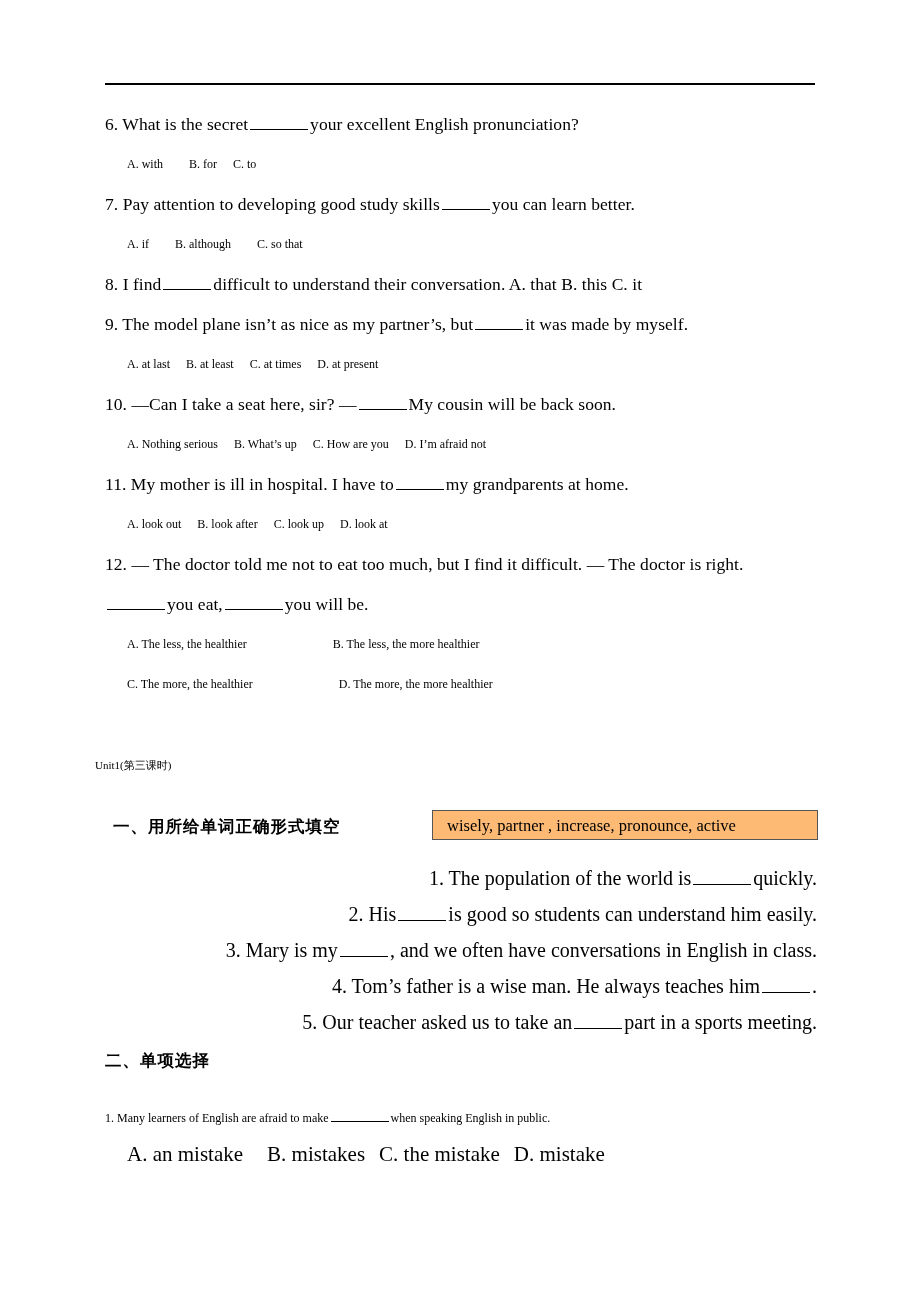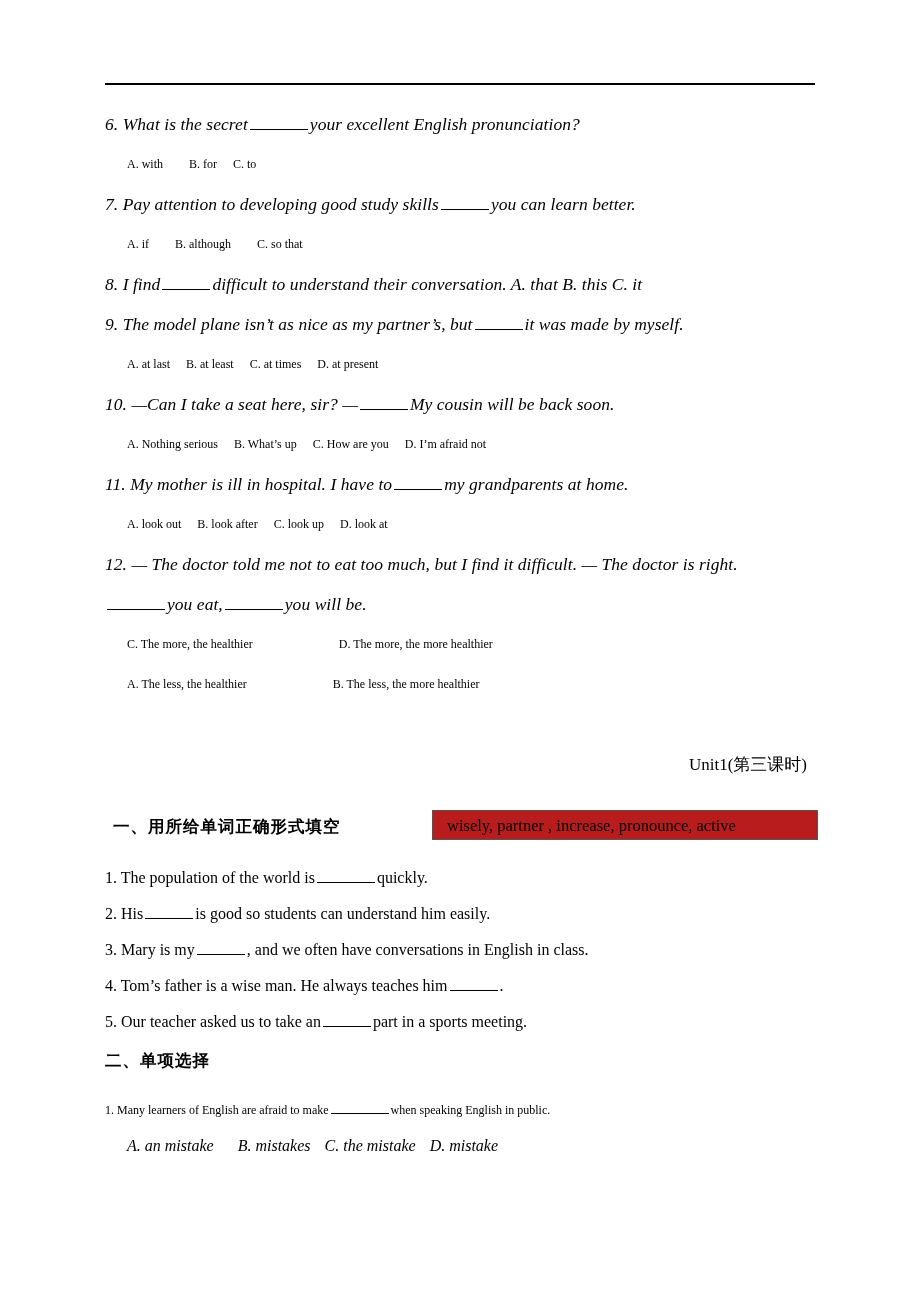--- a/index.html
+++ b/index.html
@@ -33,21 +33,20 @@
     position: absolute;
     left: 105px;
     top: 104px;
     width: 712px;
   }
   .q {
     font-size: 17.5px;
     line-height: 40px;
     white-space: nowrap;
     letter-spacing: 0.05px;
-    font-style: italic;
   }
   .opts {
     font-size: 12px;
     line-height: 40px;
     padding-left: 22px;
     white-space: nowrap;
   }
   .opts .sp  { display:inline-block; width: 16px; }
   .opts .sp2 { display:inline-block; width: 26px; }
   .opts .spw { display:inline-block; width: 86px; }
@@ -58,22 +57,22 @@
     height: 0.95em;
     margin: 0 2px;
   }
   .b-lg { width: 58px; }
   .b-md { width: 48px; }
   .gap-sm { height: 14px; }
   .gap-md { height: 30px; }
   .gap-lg { height: 46px; }
 
   .unit-title {
-    text-align: right;
-    font-size: 17px;
+    text-align: left;
+    font-size: 11px;
     line-height: 30px;
     width: 712px;
     margin-left: -10px;
   }
   .cn {
     font-family: "DejaVu Sans", "Liberation Sans", sans-serif;
     font-size: 16.5px;
     font-weight: 600;
     letter-spacing: 1px;
   }
@@ -87,49 +86,49 @@
     top: 6px;
   }
   .wordbank {
     position: absolute;
     left: 327px;
     top: 0px;
     width: 386px;
     height: 30px;
     border: 1.5px solid #555555;
     box-sizing: border-box;
-    background: #b91c1c;
+    background: #fdba74;
   }
   .wordbank span {
     display: block;
     padding: 4px 0 0 14px;
     font-size: 16.5px;
     line-height: 22px;
     white-space: nowrap;
   }
   .fill {
-    font-size: 16px;
+    font-size: 20px;
     line-height: 36px;
     white-space: nowrap;
+    text-align: right;
   }
   .sec2-head {
     margin-top: 10px;
-    margin-bottom: 6px;
+    margin-bottom: 14px;
   }
   .q-small {
     font-size: 12px;
     line-height: 36px;
     white-space: nowrap;
   }
   .opts-small {
-    font-size: 16px;
+    font-size: 21px;
     line-height: 36px;
     padding-left: 22px;
     white-space: nowrap;
-    font-style: italic;
   }
   .opts-small .sp  { display:inline-block; width: 14px; }
   .opts-small .sp2 { display:inline-block; width: 24px; }
 </style>
 </head>
 <body>
 
 <div class="page">
 
   <div class="rule"></div>
@@ -175,24 +174,24 @@
       <span>A. look out</span><span class="sp"></span><span>B. look after</span><span class="sp"></span><span>C. look up</span><span class="sp"></span><span>D. look at</span>
     </div>
 
     <div class="q">
       <span>12. — The doctor told me not to eat too much, but I find it difficult. — The doctor is right.</span>
     </div>
     <div class="q">
       <span class="blank b-lg"></span><span>you eat,</span><span class="blank b-lg"></span><span>you will be.</span>
     </div>
     <div class="opts">
+      <span>A. The less, the healthier</span><span class="spw"></span><span>B. The less, the more healthier</span>
+    </div>
+    <div class="opts">
       <span>C. The more, the healthier</span><span class="spw"></span><span>D. The more, the more healthier</span>
-    </div>
-    <div class="opts">
-      <span>A. The less, the healthier</span><span class="spw"></span><span>B. The less, the more healthier</span>
     </div>
 
     <div class="gap-lg"></div>
 
     <div class="unit-title">
       <span>Unit1(第三课时)</span>
     </div>
 
     <div class="gap-md"></div>
 

